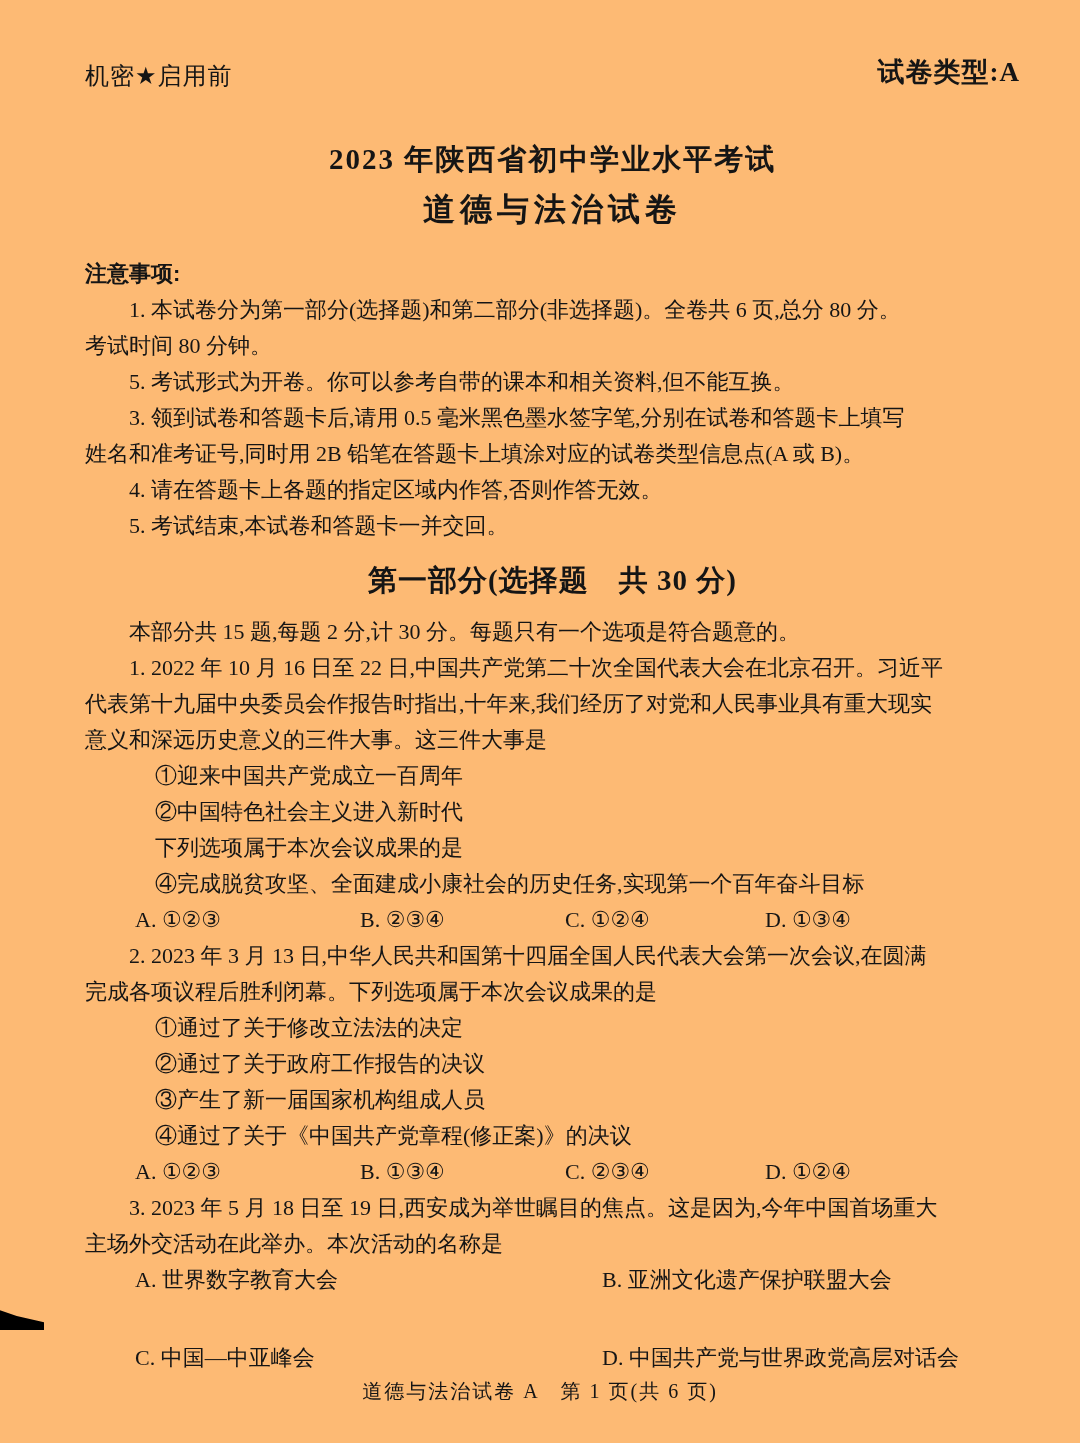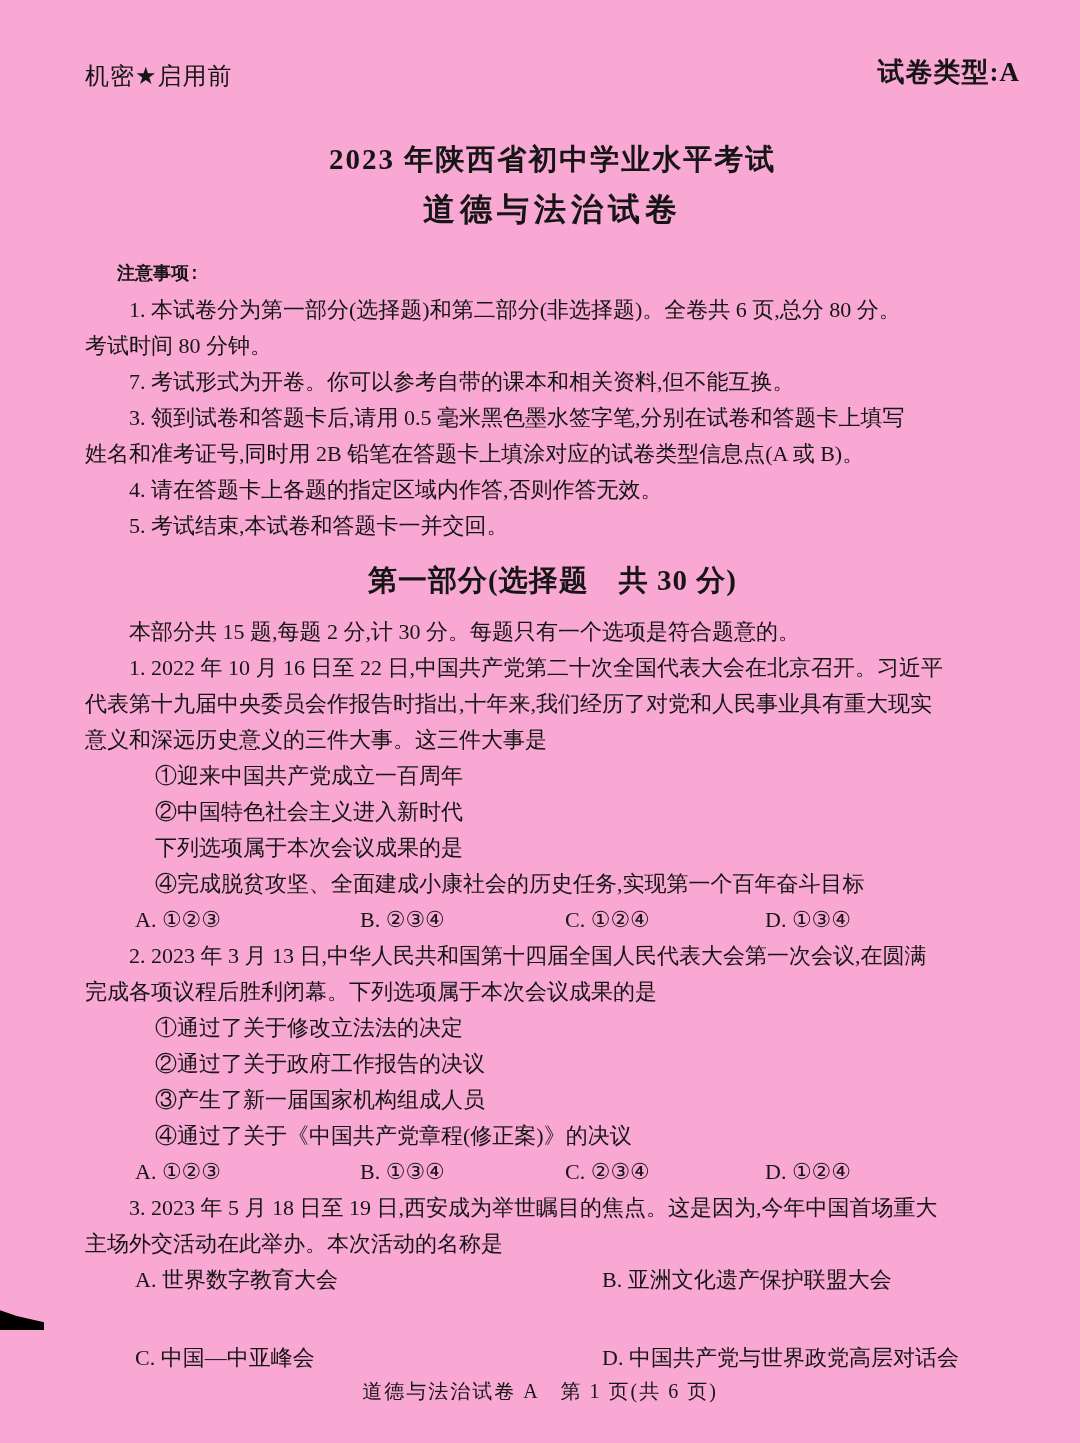--- a/index.html
+++ b/index.html
@@ -1,20 +1,20 @@
 <!DOCTYPE html>
 <html><head>
 <meta charset="utf-8">
 <style>
   html,body { margin:0; padding:0; background:#d8d8d4; }
   .page {
     position:relative;
     width:1080px; height:1443px;
     margin:0 auto;
-    background:#f9a8d4;
+    background:#fdba74;
     color:#151515;
     font-family:"Liberation Serif","DejaVu Serif",serif;
     overflow:hidden;
   }
   .content { padding:60px 60px 0 85px; }
 
   .header-row { display:flex; justify-content:space-between; align-items:flex-start; }
   .security-label {
     font-family:"Liberation Sans","DejaVu Sans",sans-serif;
     font-size:24px; font-weight:500; letter-spacing:1px;
@@ -26,23 +26,22 @@
   .exam-title {
     text-align:center; font-size:29px; font-weight:700;
     margin-top:48px; letter-spacing:2px;
   }
   .exam-subtitle {
     text-align:center; font-size:32px; font-weight:700;
     margin-top:8px; letter-spacing:5px;
   }
 
   .notice-heading {
-    font-size:18px; font-weight:700; margin-top:24px; line-height:36px;
-    font-family:Liberation Mono, monospace;
-    margin-left:32px;
+    font-size:22px; font-weight:700; margin-top:24px; line-height:36px;
+    font-family:Liberation Sans, sans-serif;
   }
 
   .line { font-size:22px; line-height:36px; white-space:nowrap; }
   .indent { padding-left:44px; }       
   .indent-sub { padding-left:70px; }   
 
   .section-heading {
     text-align:center; font-size:29px; font-weight:700;
     line-height:44px; margin:14px 0 12px; letter-spacing:1px;
   }
@@ -77,21 +76,21 @@
       <div class="security-label">机密★启用前</div>
       <div class="paper-type">试卷类型:A</div>
     </div>
 
     <div class="exam-title">2023 年陕西省初中学业水平考试</div>
     <div class="exam-subtitle">道德与法治试卷</div>
 
     <div class="notice-heading">注意事项:</div>
     <div class="line indent">1. 本试卷分为第一部分(选择题)和第二部分(非选择题)。全卷共 6 页,总分 80 分。</div>
     <div class="line">考试时间 80 分钟。</div>
-    <div class="line indent">7. 考试形式为开卷。你可以参考自带的课本和相关资料,但不能互换。</div>
+    <div class="line indent">5. 考试形式为开卷。你可以参考自带的课本和相关资料,但不能互换。</div>
     <div class="line indent">3. 领到试卷和答题卡后,请用 0.5 毫米黑色墨水签字笔,分别在试卷和答题卡上填写</div>
     <div class="line">姓名和准考证号,同时用 2B 铅笔在答题卡上填涂对应的试卷类型信息点(A 或 B)。</div>
     <div class="line indent">4. 请在答题卡上各题的指定区域内作答,否则作答无效。</div>
     <div class="line indent">5. 考试结束,本试卷和答题卡一并交回。</div>
 
     <div class="section-heading">第一部分(选择题　共 30 分)</div>
     <div class="line indent">本部分共 15 题,每题 2 分,计 30 分。每题只有一个选项是符合题意的。</div>
 
     <div class="line indent">1. 2022 年 10 月 16 日至 22 日,中国共产党第二十次全国代表大会在北京召开。习近平</div>
     <div class="line">代表第十九届中央委员会作报告时指出,十年来,我们经历了对党和人民事业具有重大现实</div>

